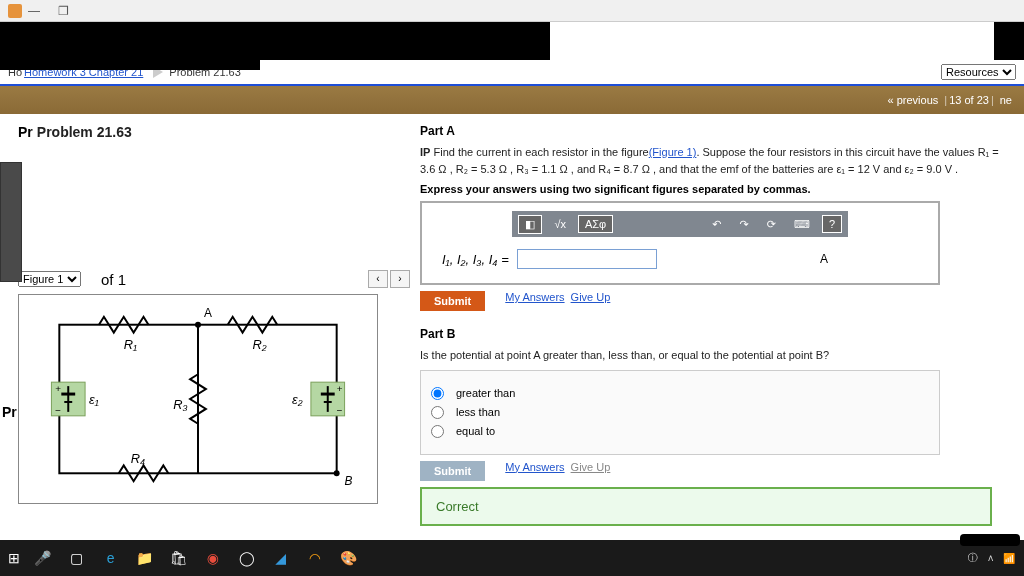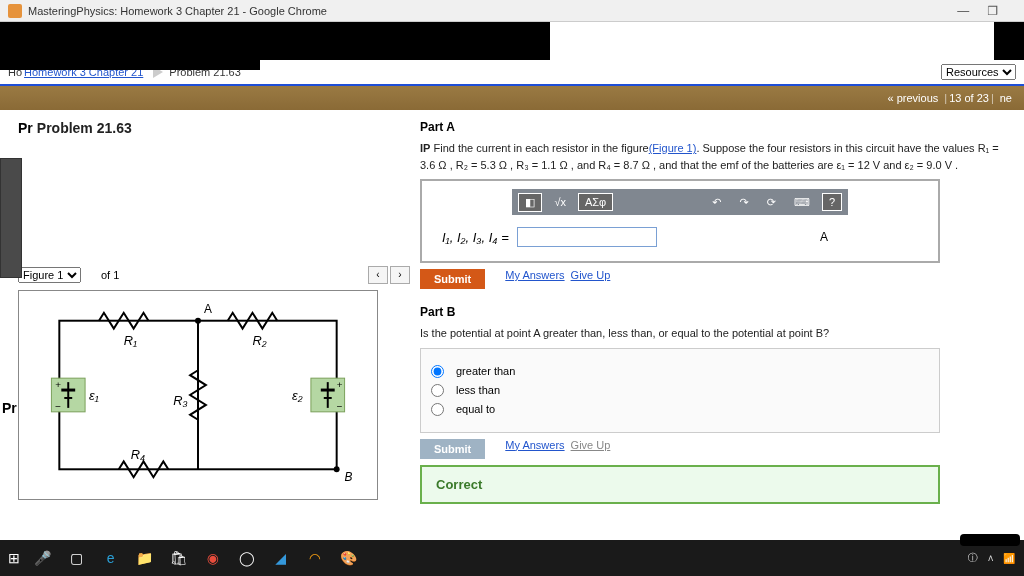--- a/index.html
+++ b/index.html
@@ -11,30 +11,30 @@
 .redacted{background:#000;position:absolute}
 .r1{top:22px;left:0;width:550px;height:38px}
 .r2{top:56px;left:0;width:260px;height:14px}
 .r3{top:22px;right:0;width:30px;height:38px}
 .appbar{background:#fff;height:26px;margin-top:38px;border-bottom:2px solid #1d4ed8;display:flex;align-items:center;padding:0 8px}
 .breadcrumb{color:#2255cc;text-decoration:underline;font-size:11px;margin-right:4px}
 .crumb-sep{display:inline-block;width:0;height:0;border-top:6px solid transparent;border-bottom:6px solid transparent;border-left:10px solid #ccc;margin:0 6px;vertical-align:middle}
 .crumb-curr{font-size:11px;color:#333}
 .resources{margin-left:auto}
 .resources select{font-size:11px}
-.navbar{background:#8a6d3b;background:linear-gradient(#9a7a43,#8a6a36);height:16px;color:#fff;display:flex;justify-content:flex-end;align-items:center;padding:12px 8px;font-size:11px}
+.navbar{background:#8a6d3b;background:linear-gradient(#9a7a43,#8a6a36);height:28px;color:#fff;display:flex;justify-content:flex-end;align-items:center;padding:4px 8px;font-size:11px}
 .navbar a{color:#fff;text-decoration:none;margin:0 4px}
 .navbar .sep{margin:0 2px;opacity:.6}
 .main{display:flex;height:calc(576px - 22px - 38px - 26px - 20px - 36px)}
 .left{width:420px;padding:10px 10px 10px 18px;position:relative}
 .problem-title{font-size:14px;font-weight:bold;color:#222;margin-bottom:12px}
 .thumbstrip{position:absolute;left:0;top:48px;width:22px;height:120px;background:#4a4a4a;border:1px solid #333}
 .figurebar{display:flex;align-items:center;margin-top:130px;gap:20px}
 .figurebar select{font-size:11px}
-.figurebar .of{font-size:11px}
+.figurebar .of{font-size:15px}
 .figurebar .navbtns{margin-left:auto;display:flex;gap:2px}
 .navsmall{width:20px;height:18px;border:1px solid #aaa;background:#f5f5f5;font-size:10px;text-align:center;line-height:16px;cursor:pointer}
 .circuit{margin-top:6px;border:1px solid #888;width:360px;height:210px;position:relative;background:#fff}
 .circuit svg{width:100%;height:100%}
 .right{flex:1;padding:10px 10px 10px 0;overflow:hidden}
 .part-label{font-weight:bold;font-size:12px;margin-bottom:6px}
 .prompt{font-size:11px;line-height:1.5;color:#222;margin-bottom:6px}
 .prompt b{font-weight:bold}
 .prompt a{color:#2255cc;text-decoration:underline}
 .instruct{font-size:11px;font-weight:bold;margin:6px 0}
@@ -47,37 +47,36 @@
 .inrow input{width:140px;height:20px;border:1px solid #7aa0d4;padding:2px}
 .unit{font-size:12px;margin-left:auto;margin-right:90px}
 .submitrow{display:flex;align-items:flex-start;gap:20px;margin-top:4px;padding-left:0}
 .submit-btn{background:#d45817;color:#fff;border:none;padding:4px 14px;font-size:11px;font-weight:bold;cursor:pointer}
 .submit-btn.disabled{background:#9fb3c4}
 .link{color:#2255cc;text-decoration:underline;font-size:11px;cursor:pointer}
 .link.muted{color:#888}
 .partB{margin-top:16px}
 .choicebox{border:1px solid #ccc;background:#fafafa;width:520px;padding:10px;margin-bottom:6px}
 .choice{display:flex;align-items:center;gap:12px;font-size:11px;margin:6px 0}
-.correct-box{border:2px solid #6ab04c;background:#ecfaec;width:520px;padding:10px 14px;color:#3a7a2a;font-weight:bold;font-size:13px}
+.correct-box{border:2px solid #6ab04c;background:#ecfaec;width:572px;padding:10px 14px;color:#3a7a2a;font-weight:normal;font-size:13px}
 .taskbar{position:absolute;bottom:0;left:0;right:0;height:36px;background:#1a1a1a;display:flex;align-items:center;padding:0 8px;gap:12px}
 .startbtn{color:#fff;font-size:14px}
 .cortana{display:flex;align-items:center;gap:6px;border:1px solid #444;padding:3px 10px;border-radius:2px;width:220px}
 .cortana .ring{width:14px;height:14px;border:2px solid #fff;border-radius:50%}
 .cortana .txt{color:#999;font-size:11px}
 .tbicon{width:22px;height:22px;display:flex;align-items:center;justify-content:center;color:#fff;font-size:14px}
 .edge{color:#2a9fd6}
 .tbright{margin-left:auto;display:flex;align-items:center;gap:10px;color:#ddd;font-size:10px}
 .scribble{position:absolute;bottom:30px;right:4px;width:60px;height:12px;background:#000;border-radius:4px}
 </style>
 </head>
 <body>
 
 <div class="titlebar">
   <div class="favicon"></div>
-  <div class="title">MasteringPhysics: Homework 3 Chapter 21 - Google Chrome</div>
   <div class="wincontrols">
     <span>—</span>
     <span>❐</span>
     <span></span>
   </div>
 </div>
 
 <div class="redacted r1"></div>
 <div class="redacted r2"></div>
 <div class="redacted r3"></div>
@@ -145,20 +144,21 @@
         <text x="320" y="120" font-size="10">−</text>
       </svg>
     </div>
   </div>
 
   <div class="right">
     <div class="part-label">Part A</div>
     <div class="prompt">
       <b>IP</b> <span>Find the current in each resistor in the figure</span><a>(Figure 1)</a><span>. Suppose the four resistors in this circuit have the values R₁ = 3.6 Ω , R₂ = 5.3 Ω , R₃ = 1.1 Ω , and R₄ = 8.7 Ω , and that the emf of the batteries are ε₁ = 12 V and ε₂ = 9.0 V .</span>
     </div>
+    <div class="instruct">Express your answers using two significant figures separated by commas.</div>
     <div class="answerbox">
       <div class="toolbar">
         <span class="tool boxed">◧</span>
         <span class="tool">√x</span>
         <span class="tool boxed">ΑΣφ</span>
         <span style="flex:1"></span>
         <span class="tool">↶</span>
         <span class="tool">↷</span>
         <span class="tool">⟳</span>
         <span class="tool">⌨</span>

